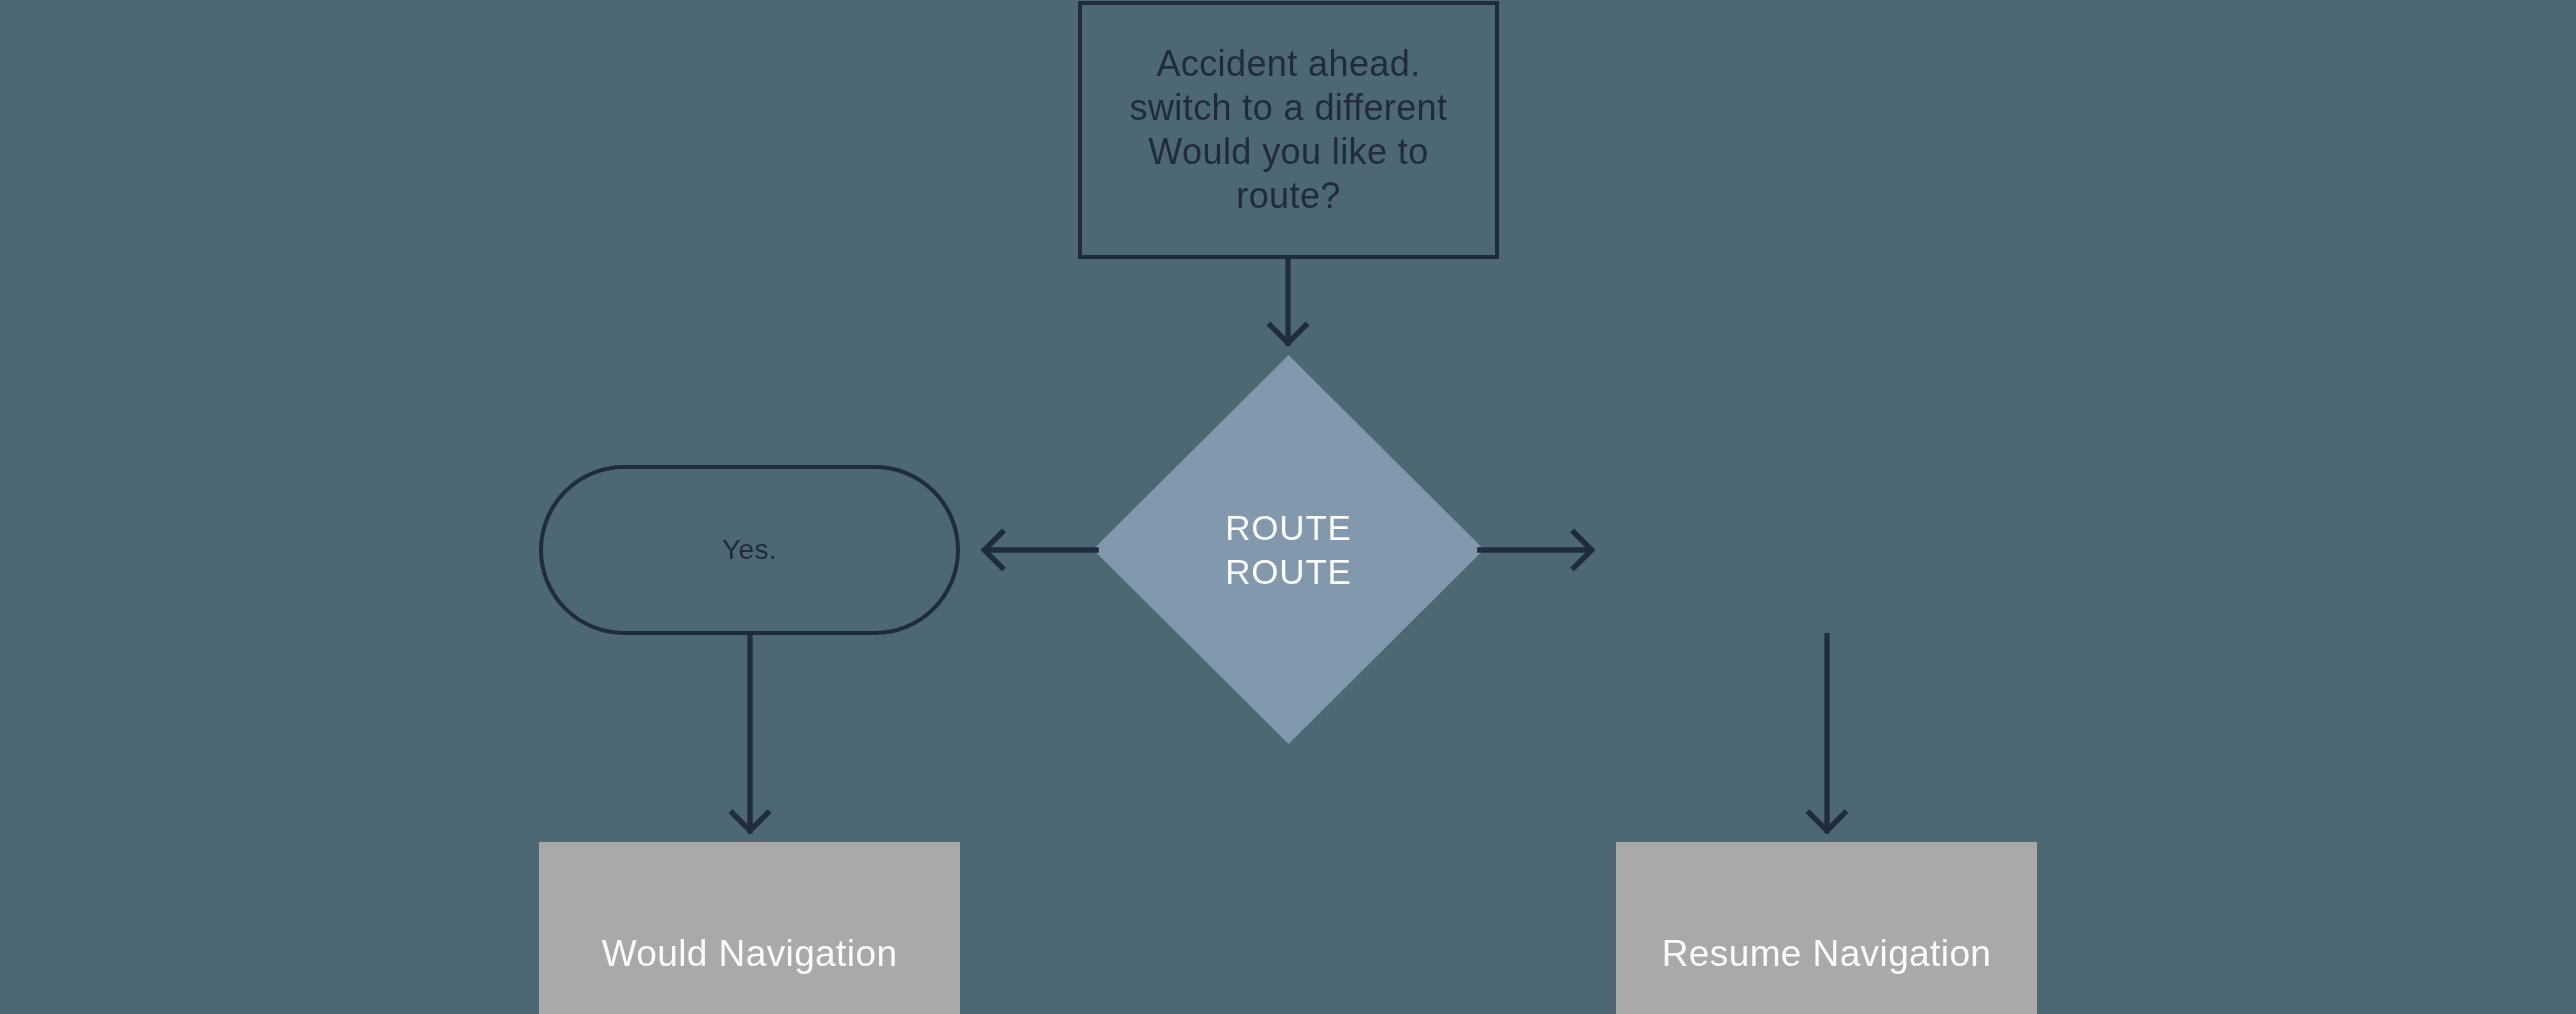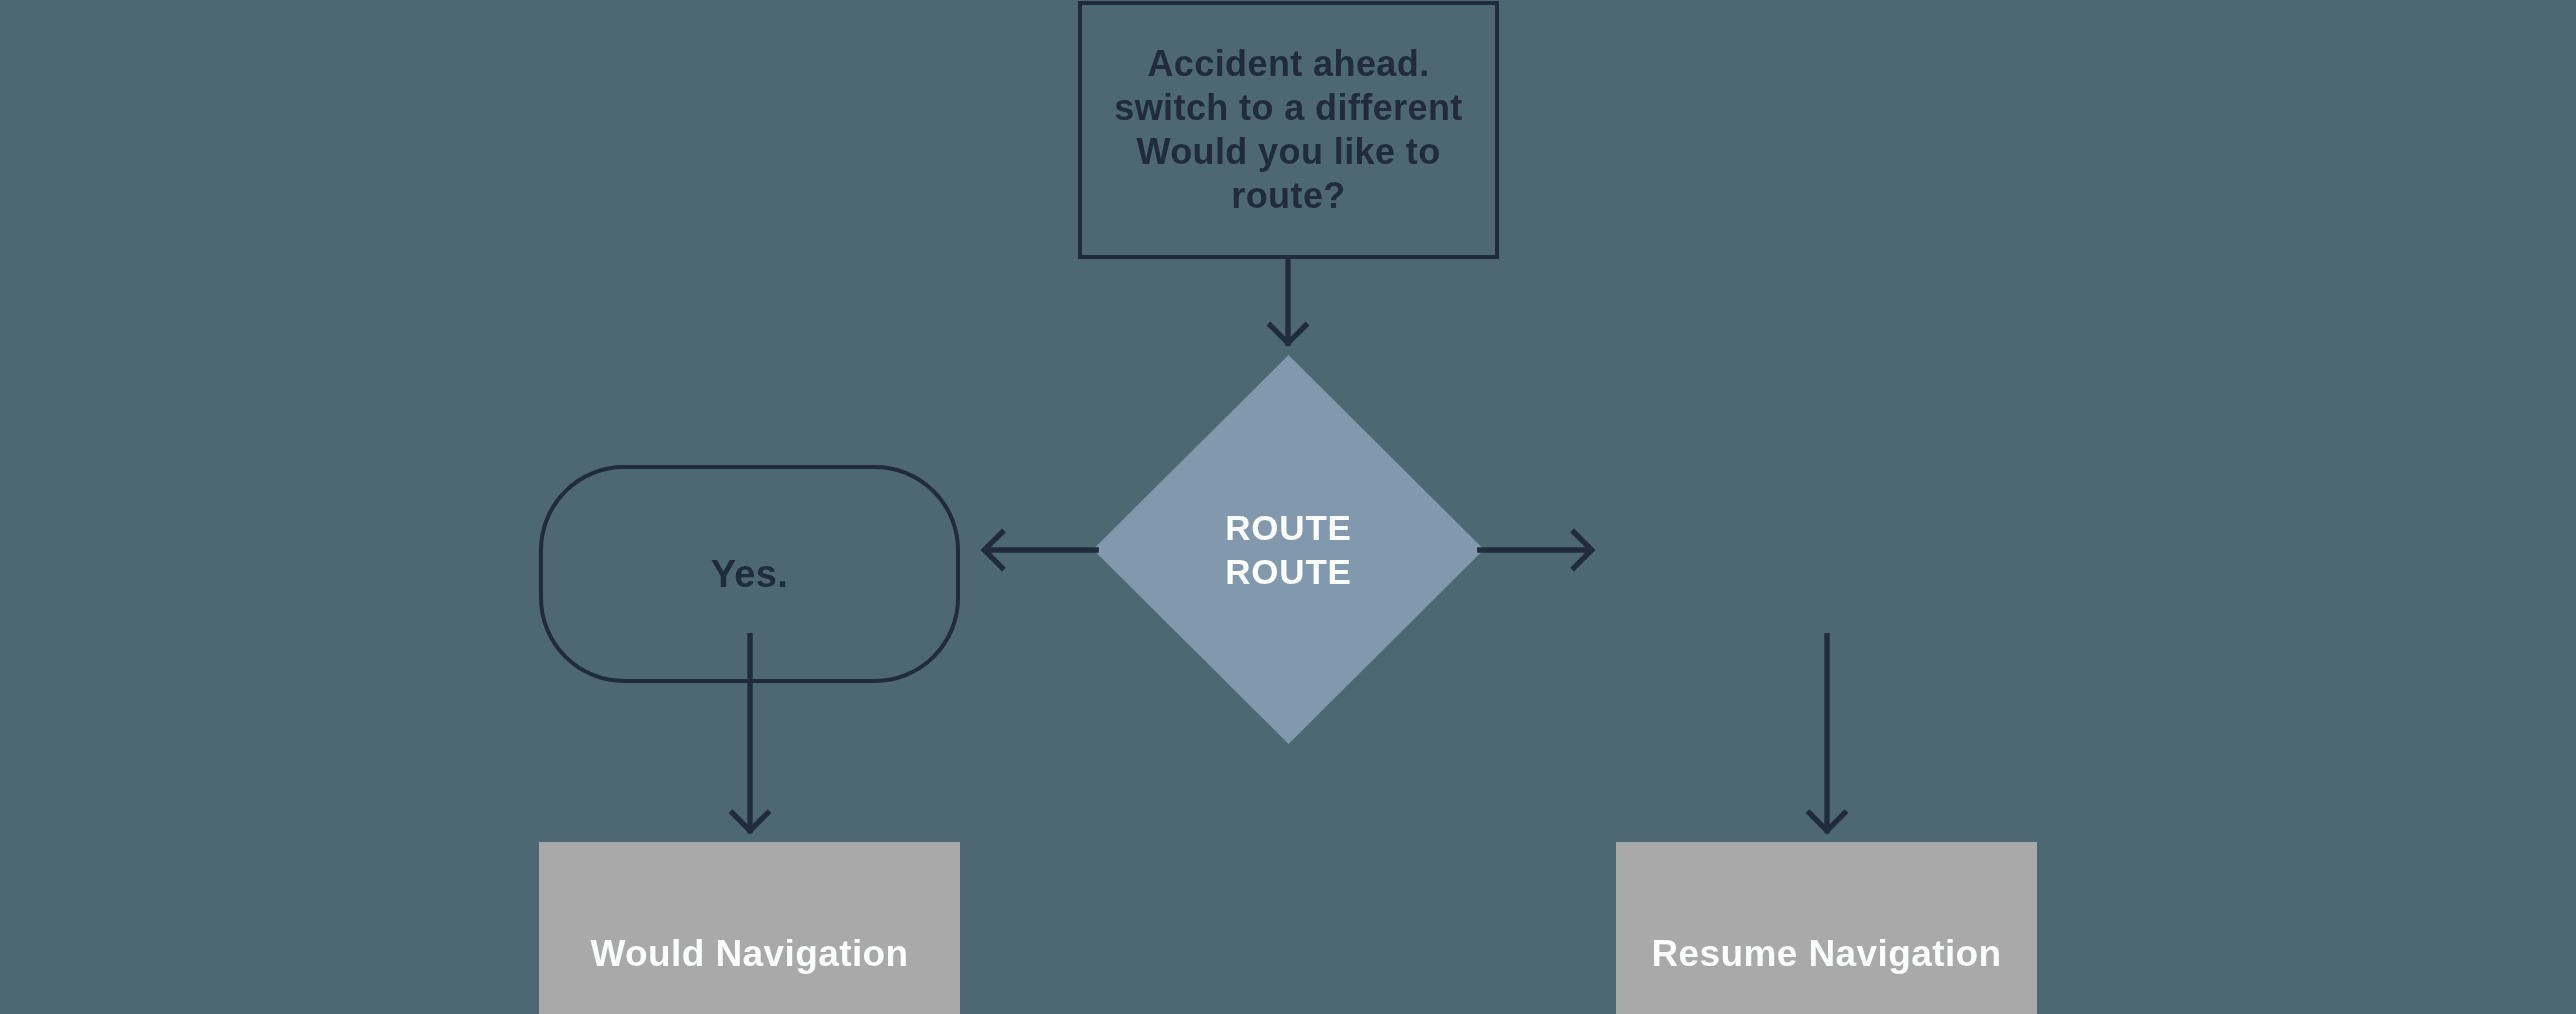--- a/index.html
+++ b/index.html
@@ -15,46 +15,46 @@
   body {
     font-family: "Liberation Sans", "DejaVu Sans", sans-serif;
   }
   #canvas {
     position: relative;
     width: 2576px;
     height: 1015px;
     background: var(--color-background);
     overflow: hidden;
   }
-  .node { position: absolute; display: flex; align-items: center; justify-content: center; text-align: right; font-weight: bold; }
+  .node { position: absolute; display: flex; align-items: center; justify-content: center; text-align: right; }
 
   .question-box {
     left: 1078px; top: 0.8px; width: 421px; height: 258px;
     border: 4.6px solid var(--color-stroke);
     color: var(--color-dark_text);
     font-size: 36px; line-height: 44px; letter-spacing: 0.4px;
     flex-direction: column;
   }
   .question-box .qline { display: block; white-space: nowrap; }
 
   .decision-diamond {
     left: 1093px; top: 355px; width: 391px; height: 389px;
     background: var(--color-diamond_fill);
     clip-path: polygon(50% 0%, 100% 50%, 50% 100%, 0% 50%);
     color: var(--color-light_text);
     font-size: 35px; line-height: 44px; letter-spacing: 0.8px;
     flex-direction: column;
   }
 
   .stadium {
-    top: 465px; width: 421px; height: 218px;
+    top: 465px; width: 421px; height: 170px;
     border: 4.6px solid var(--color-stroke);
     border-radius: 85px;
     color: var(--color-dark_text);
-    font-size: 38px; letter-spacing: 0.4px;
+    font-size: 28px; letter-spacing: 0.4px;
   }
   .stadium.yes { left: 539px; }
   .stadium.no  { left: 1616px; }
 
   .process-box {
     top: 842px; width: 421px; height: 224px;
     background: var(--color-process_fill);
     color: var(--color-light_text);
     font-size: 37px; letter-spacing: 0.4px;
   }

